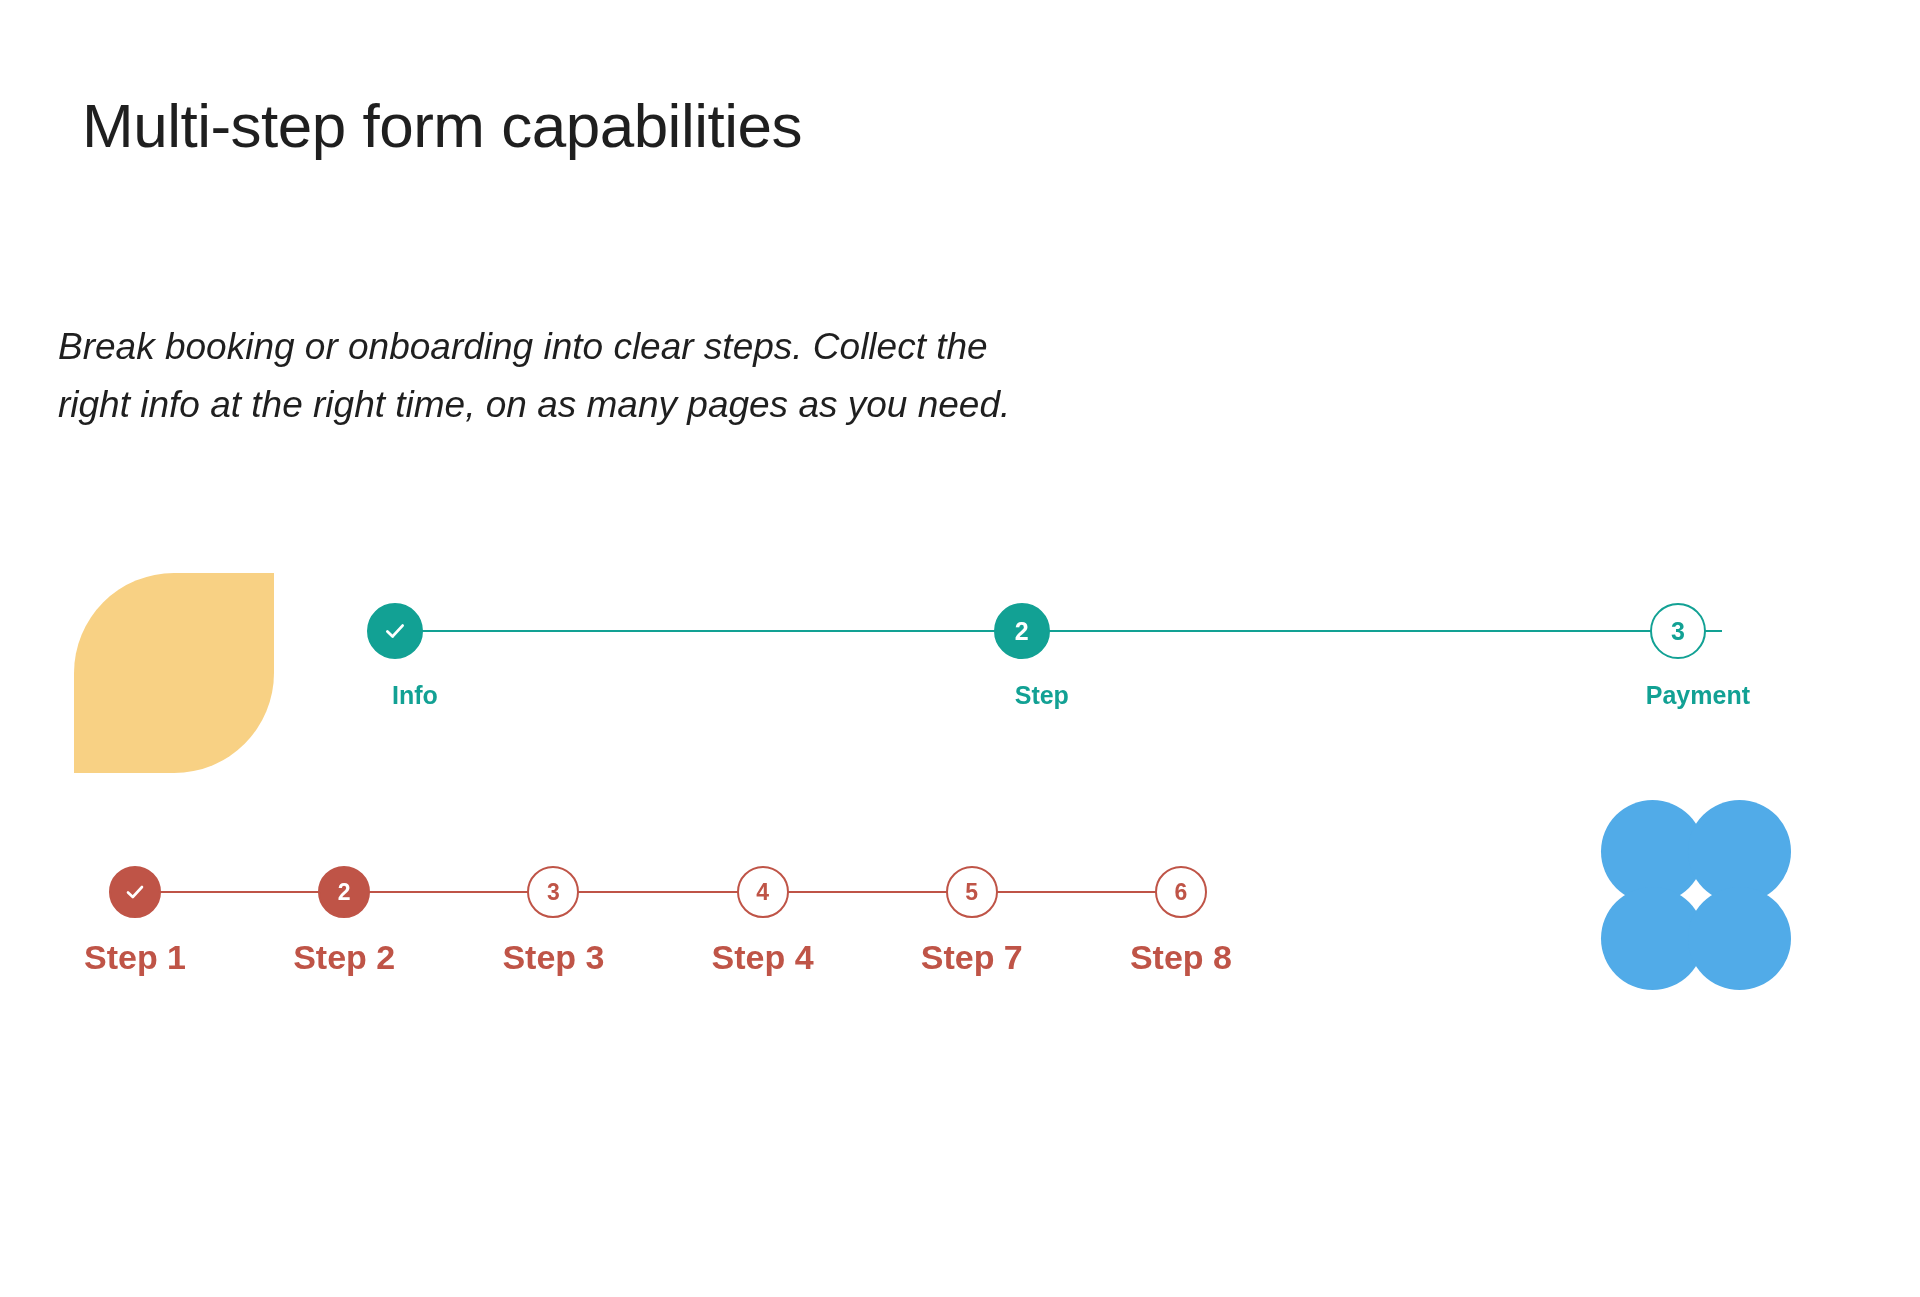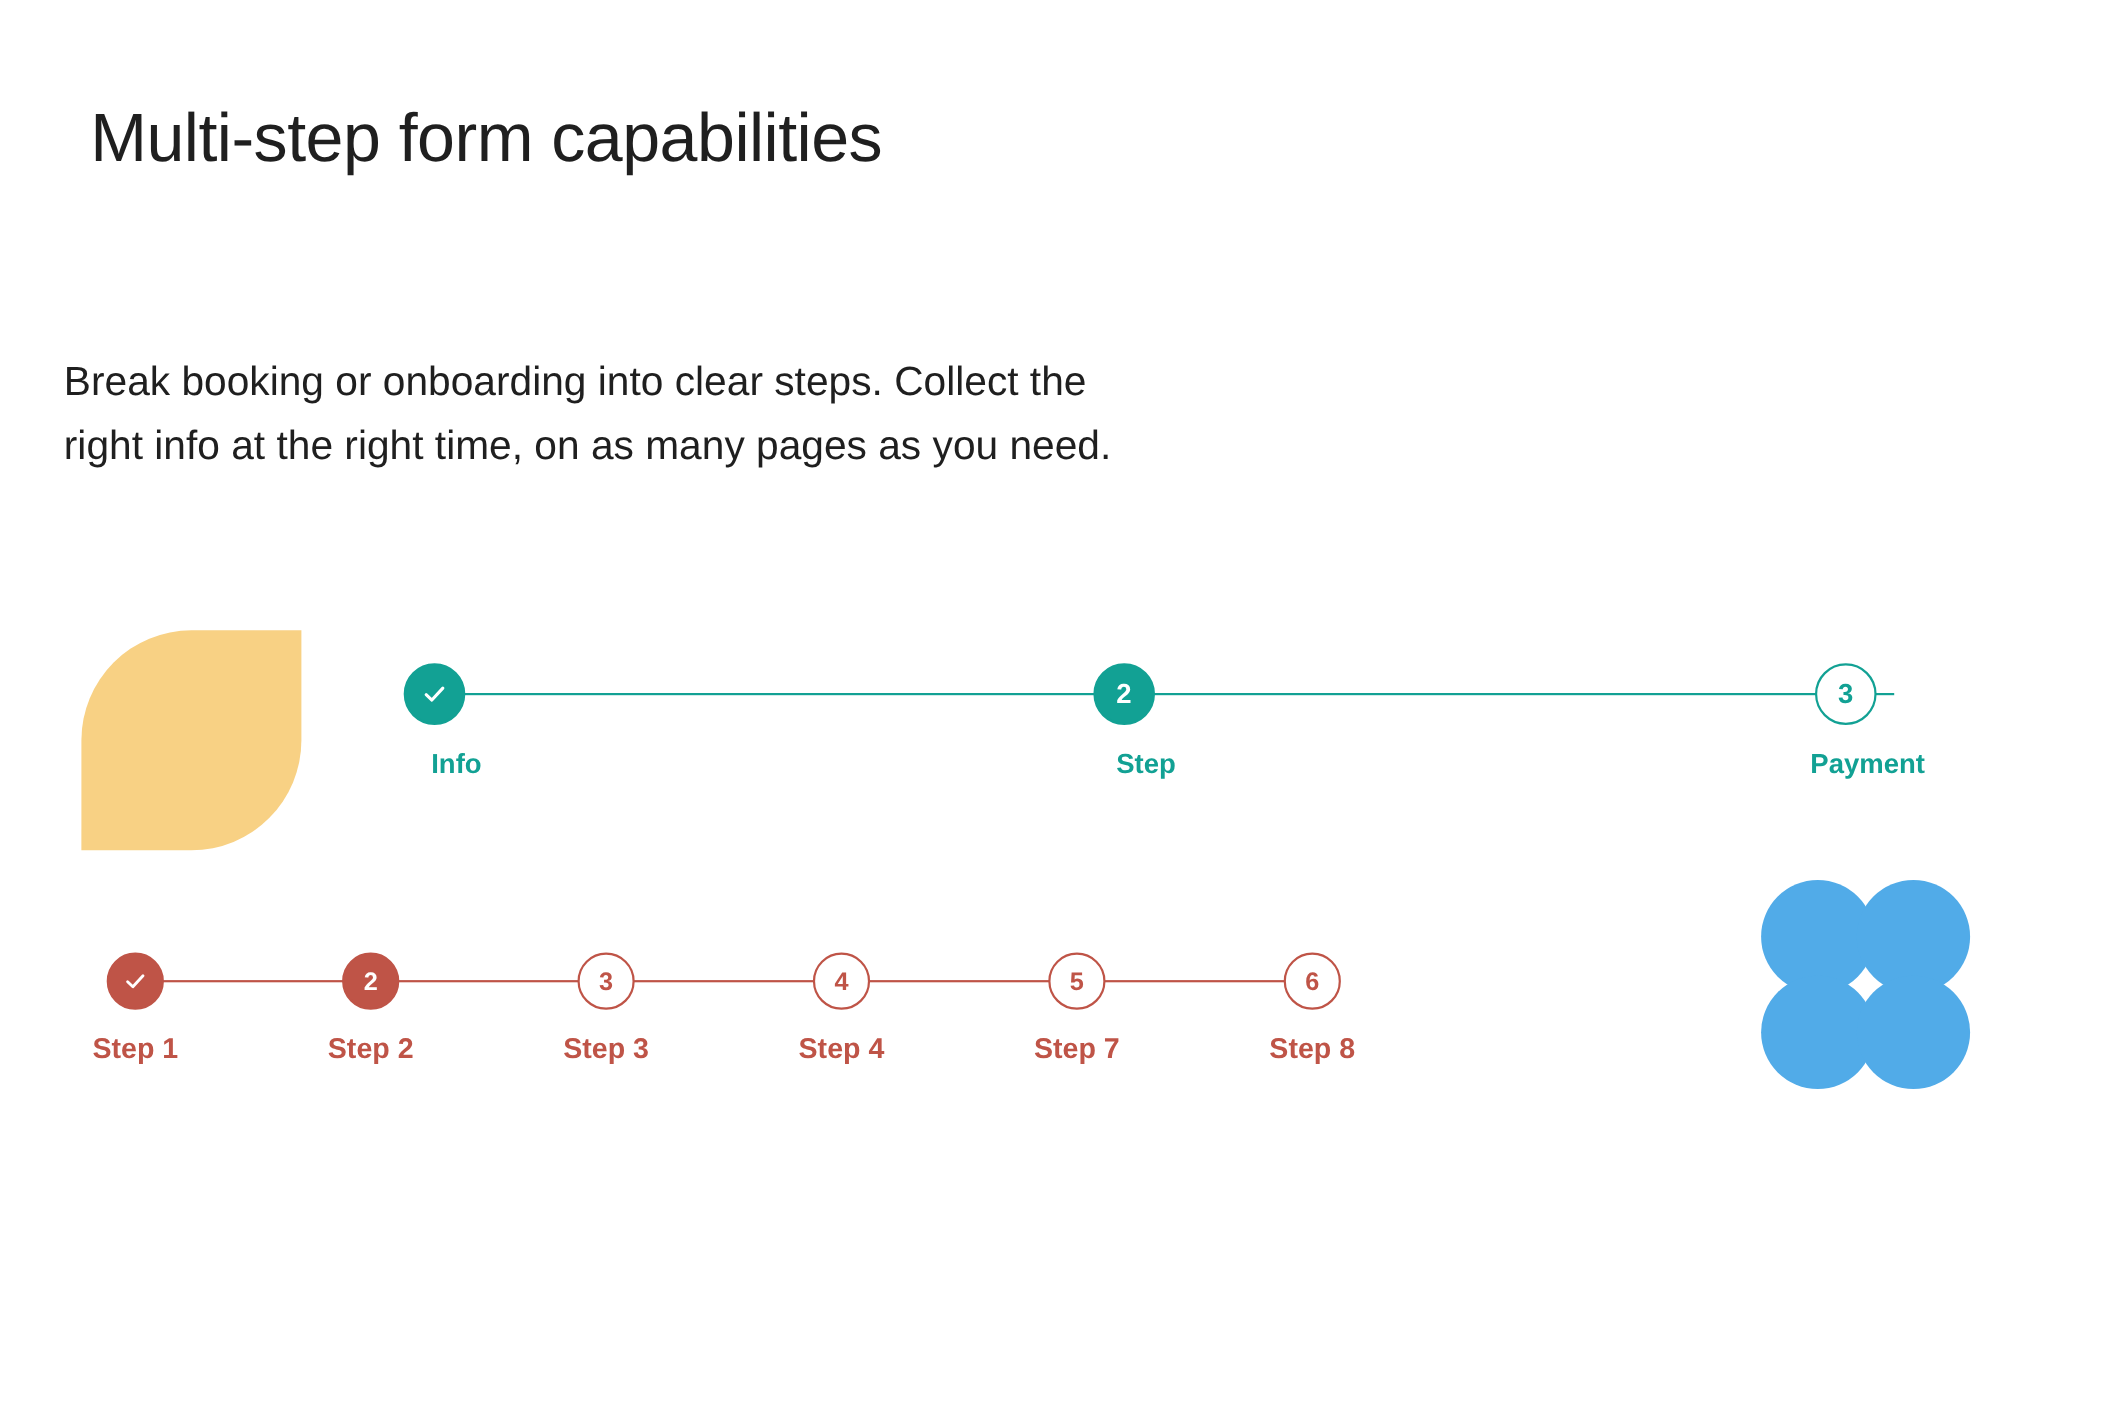--- a/index.html
+++ b/index.html
@@ -36,21 +36,21 @@
   .intro-paragraph {
     position: absolute;
     left: 58px;
     top: 318px;
     width: 1320px;
     font-size: 37px;
     font-weight: 400;
     line-height: 1.58;
     color: #1f1f1f;
   }
-  .intro-paragraph .line { display: block; }
+  .intro-paragraph .line { display: block; font-style: italic; }
 
   
   .leaf-shape {
     position: absolute;
     left: 74px;
     top: 573px;
     width: 200px;
     height: 200px;
     background: #F8D184;
     border-radius: 100px 0 100px 0;
@@ -166,21 +166,21 @@
     color: #ffffff;
     border: 2px solid #BF5447;
   }
   .stepper-red .step-circle.outlined {
     background: #ffffff;
     color: #BF5447;
     border: 2px solid #BF5447;
   }
   .stepper-red .step-label {
     margin-top: 20px;
-    font-size: 26px;
+    font-size: 34px;
     color: #BF5447;
   }
   .stepper-red .connector {
     top: 25px;
     left: 26px;
     right: 26px;
     background: #BF5447;
   }
 
   .check-icon { display: block; }

